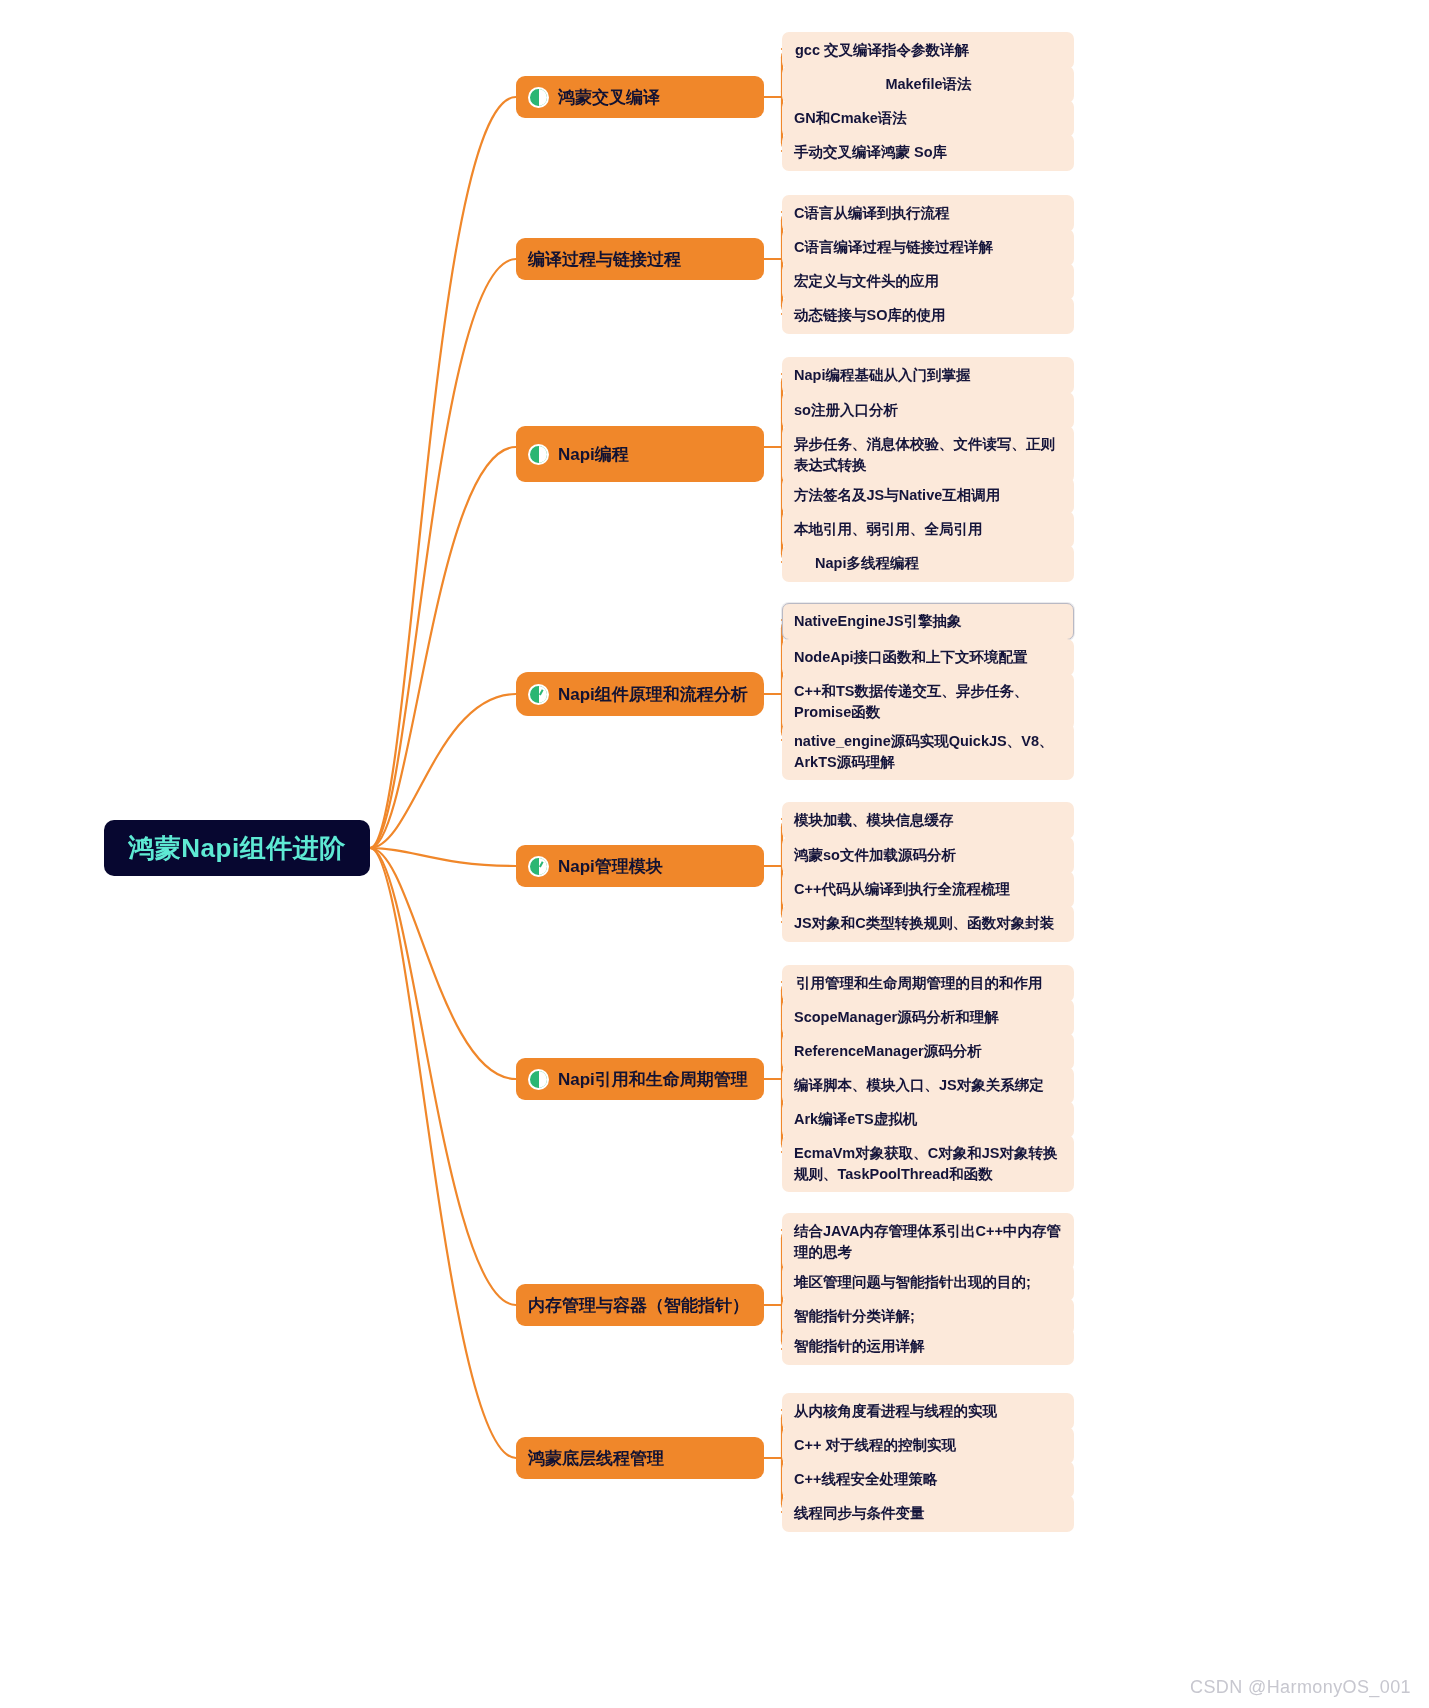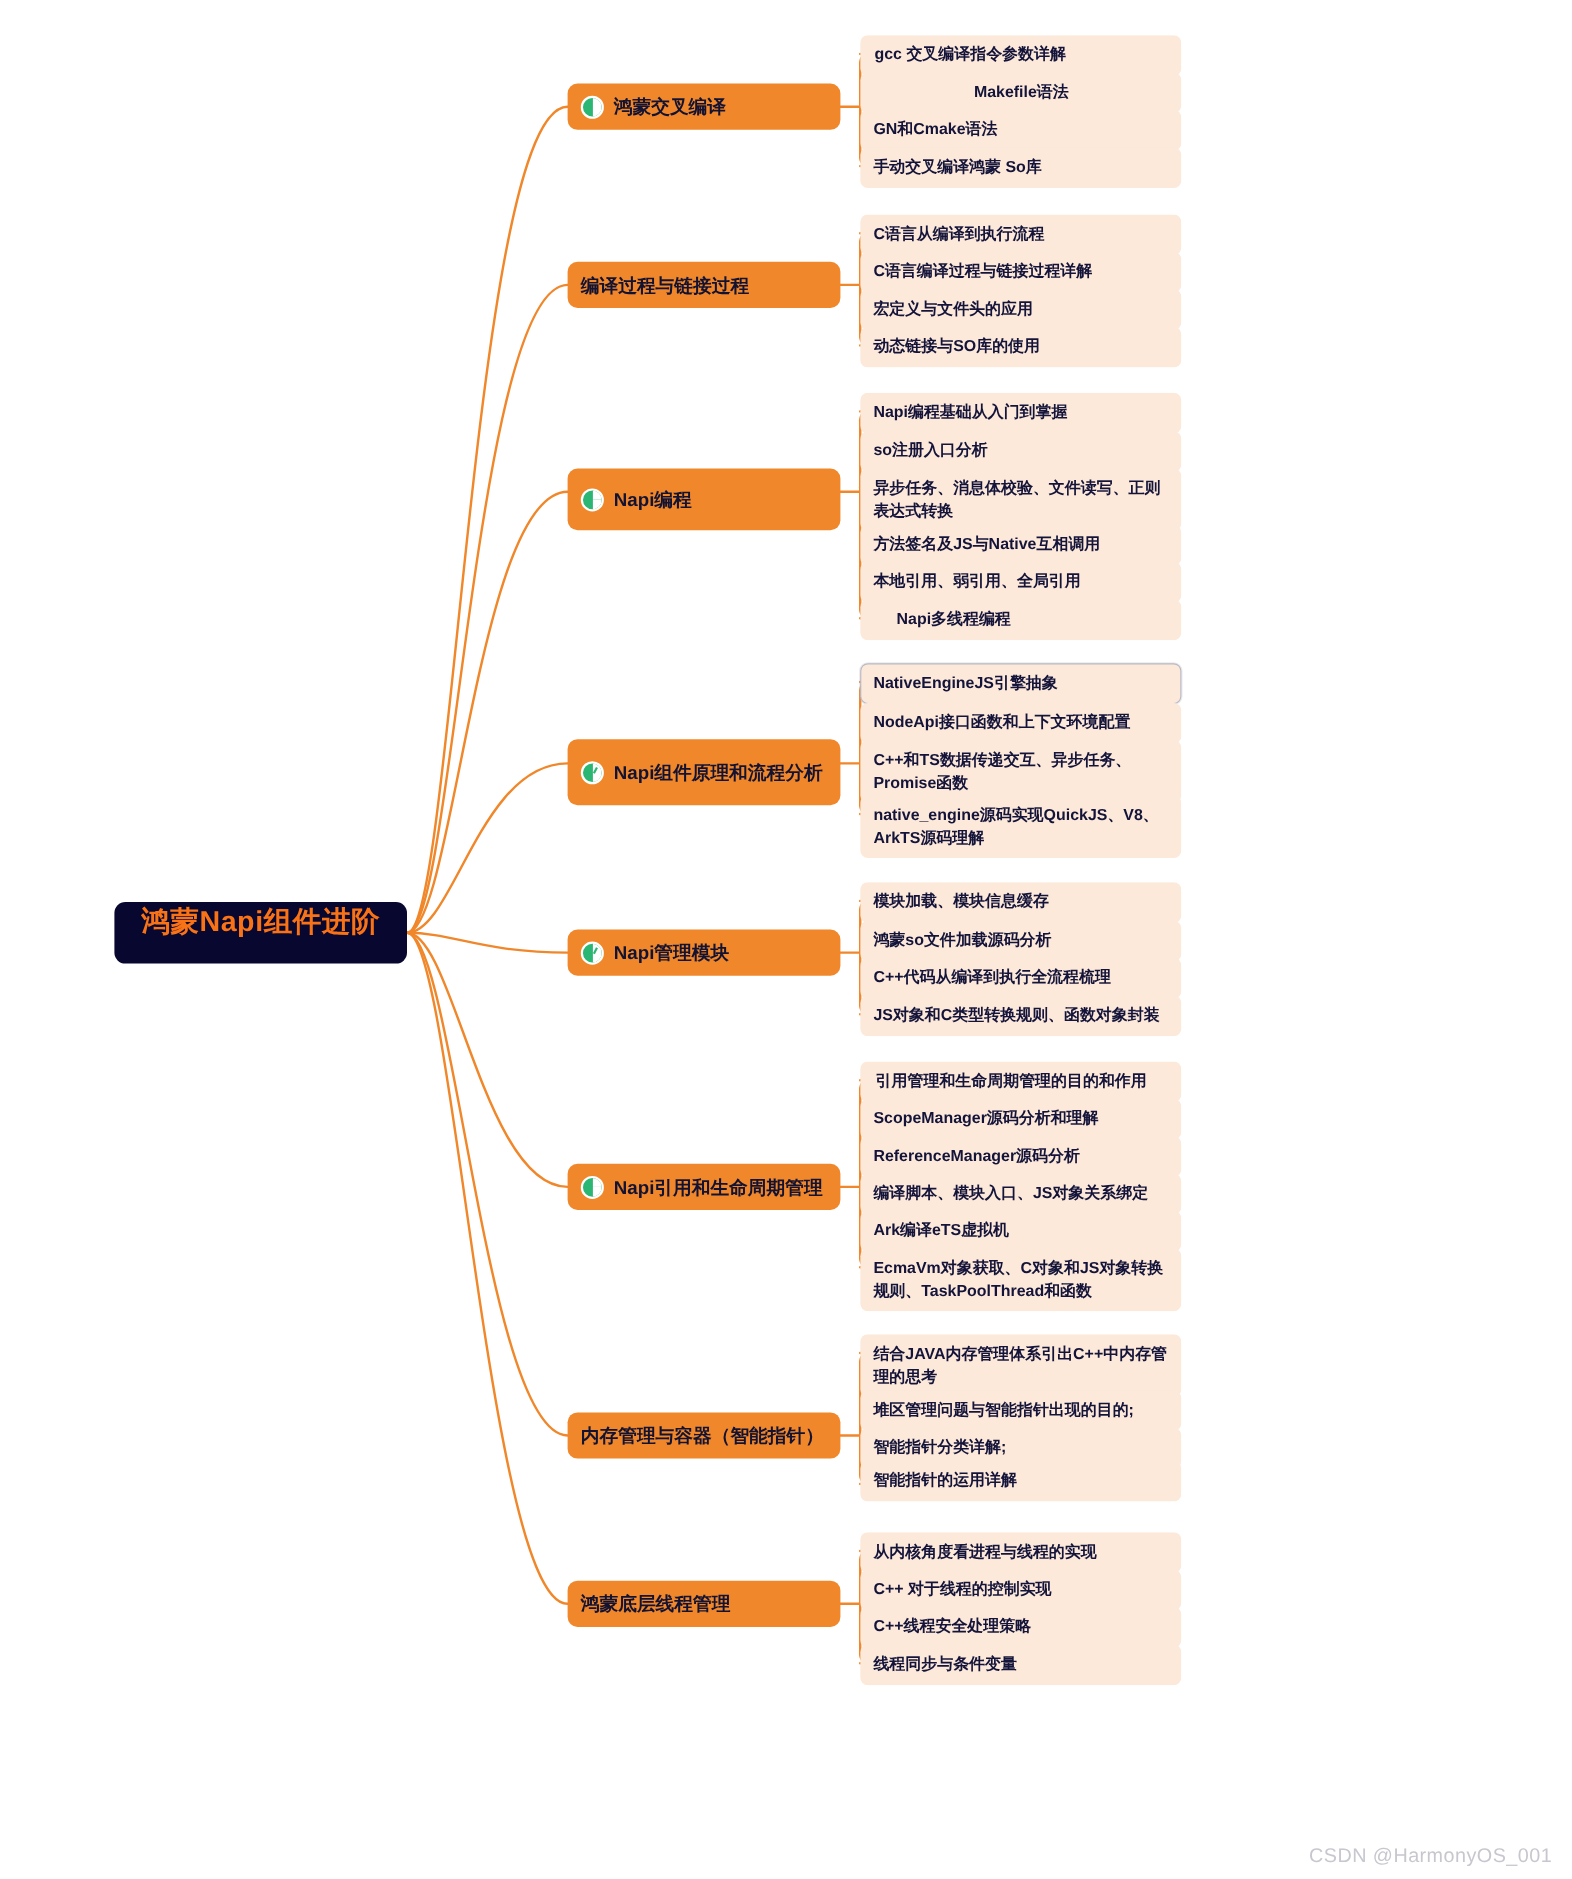--- a/index.html
+++ b/index.html
@@ -25,22 +25,23 @@
   
   .root-node {
     position: absolute;
     left: 104px;
     top: 820px;
     width: 266px;
     height: 56px;
     background: #070730;
     border-radius: 10px;
     display: flex;
+    align-items: center;
     justify-content: center;
-    color: #f97316;
+    color: #5eead4;
     font-size: 26px;
     font-weight: bold;
     letter-spacing: 0.5px;
     z-index: 5;
   }
 
   
   .branch-node {
     position: absolute;
     left: 516px;
@@ -213,21 +214,21 @@
       <div class="branch-node" style="top: 238px; height: 42px;">
         <span class="b-label">编译过程与链接过程</span>
       </div>
       <div class="branch-node" style="top: 426px; height: 56px;">
         <span class="moon-icon moon-tq">
           <span class="wedge"></span>
           <span class="wedge2"></span>
         </span>
         <span class="b-label">Napi编程</span>
       </div>
-      <div class="branch-node" style="top: 672px; height: 60px;">
+      <div class="branch-node" style="top: 672px; height: 44px; border-radius: 12px;">
         <span class="moon-icon moon-clock">
           <span class="wedge"></span>
           <span class="hand"></span>
         </span>
         <span class="b-label">Napi组件原理和流程分析</span>
       </div>
       <div class="branch-node" style="top: 845px; height: 42px;">
         <span class="moon-icon moon-clock">
           <span class="wedge"></span>
           <span class="hand"></span>

